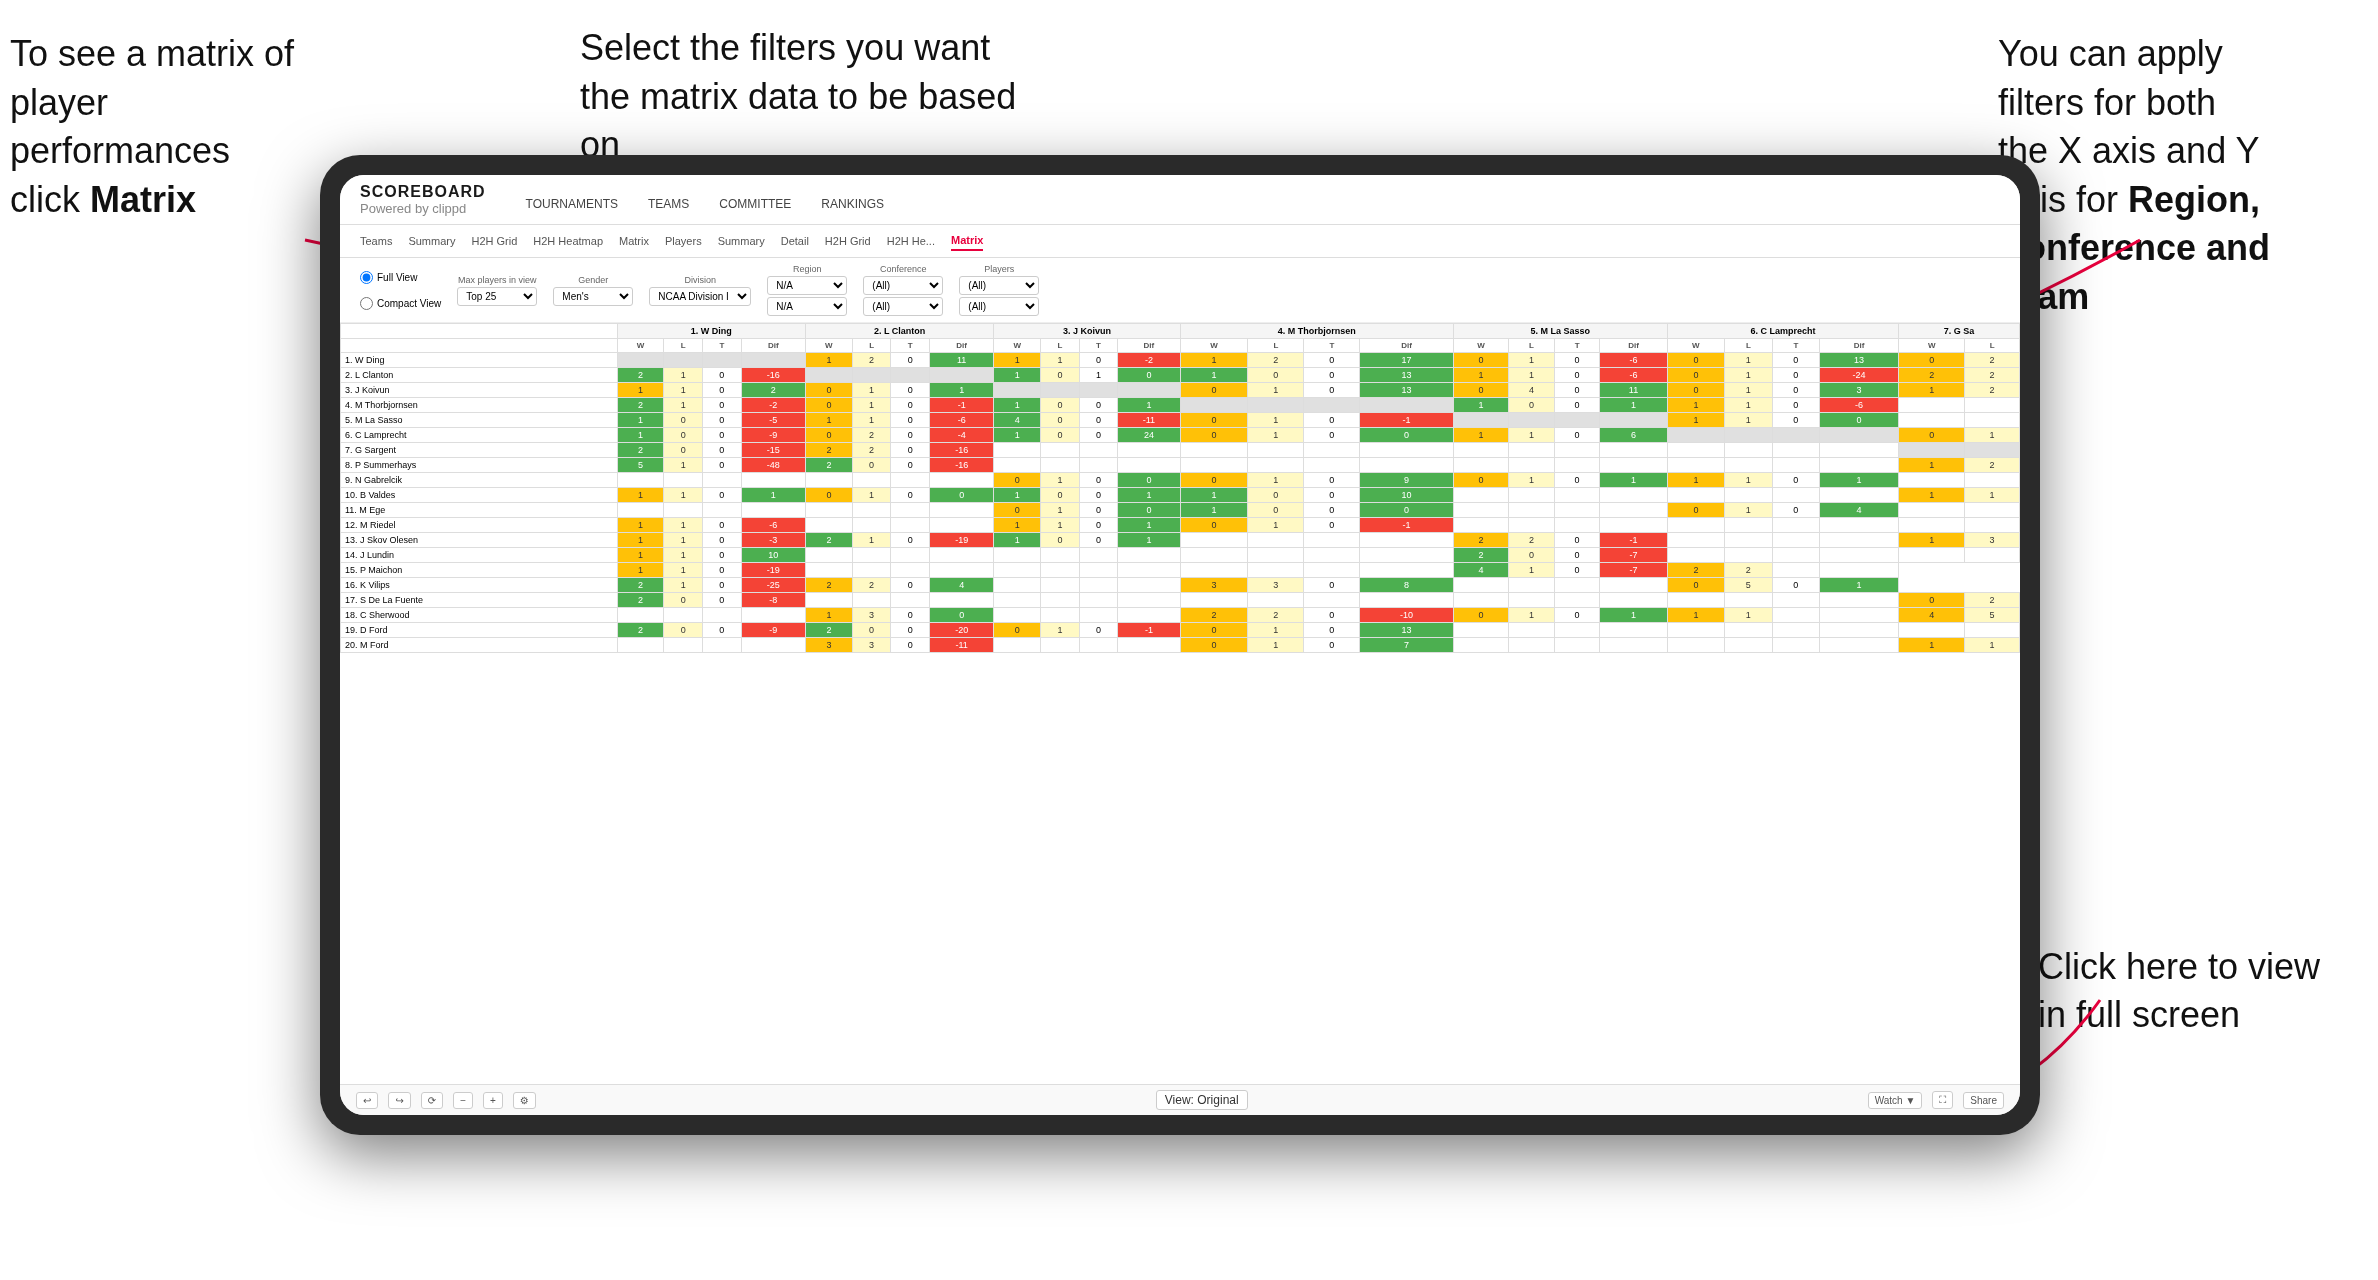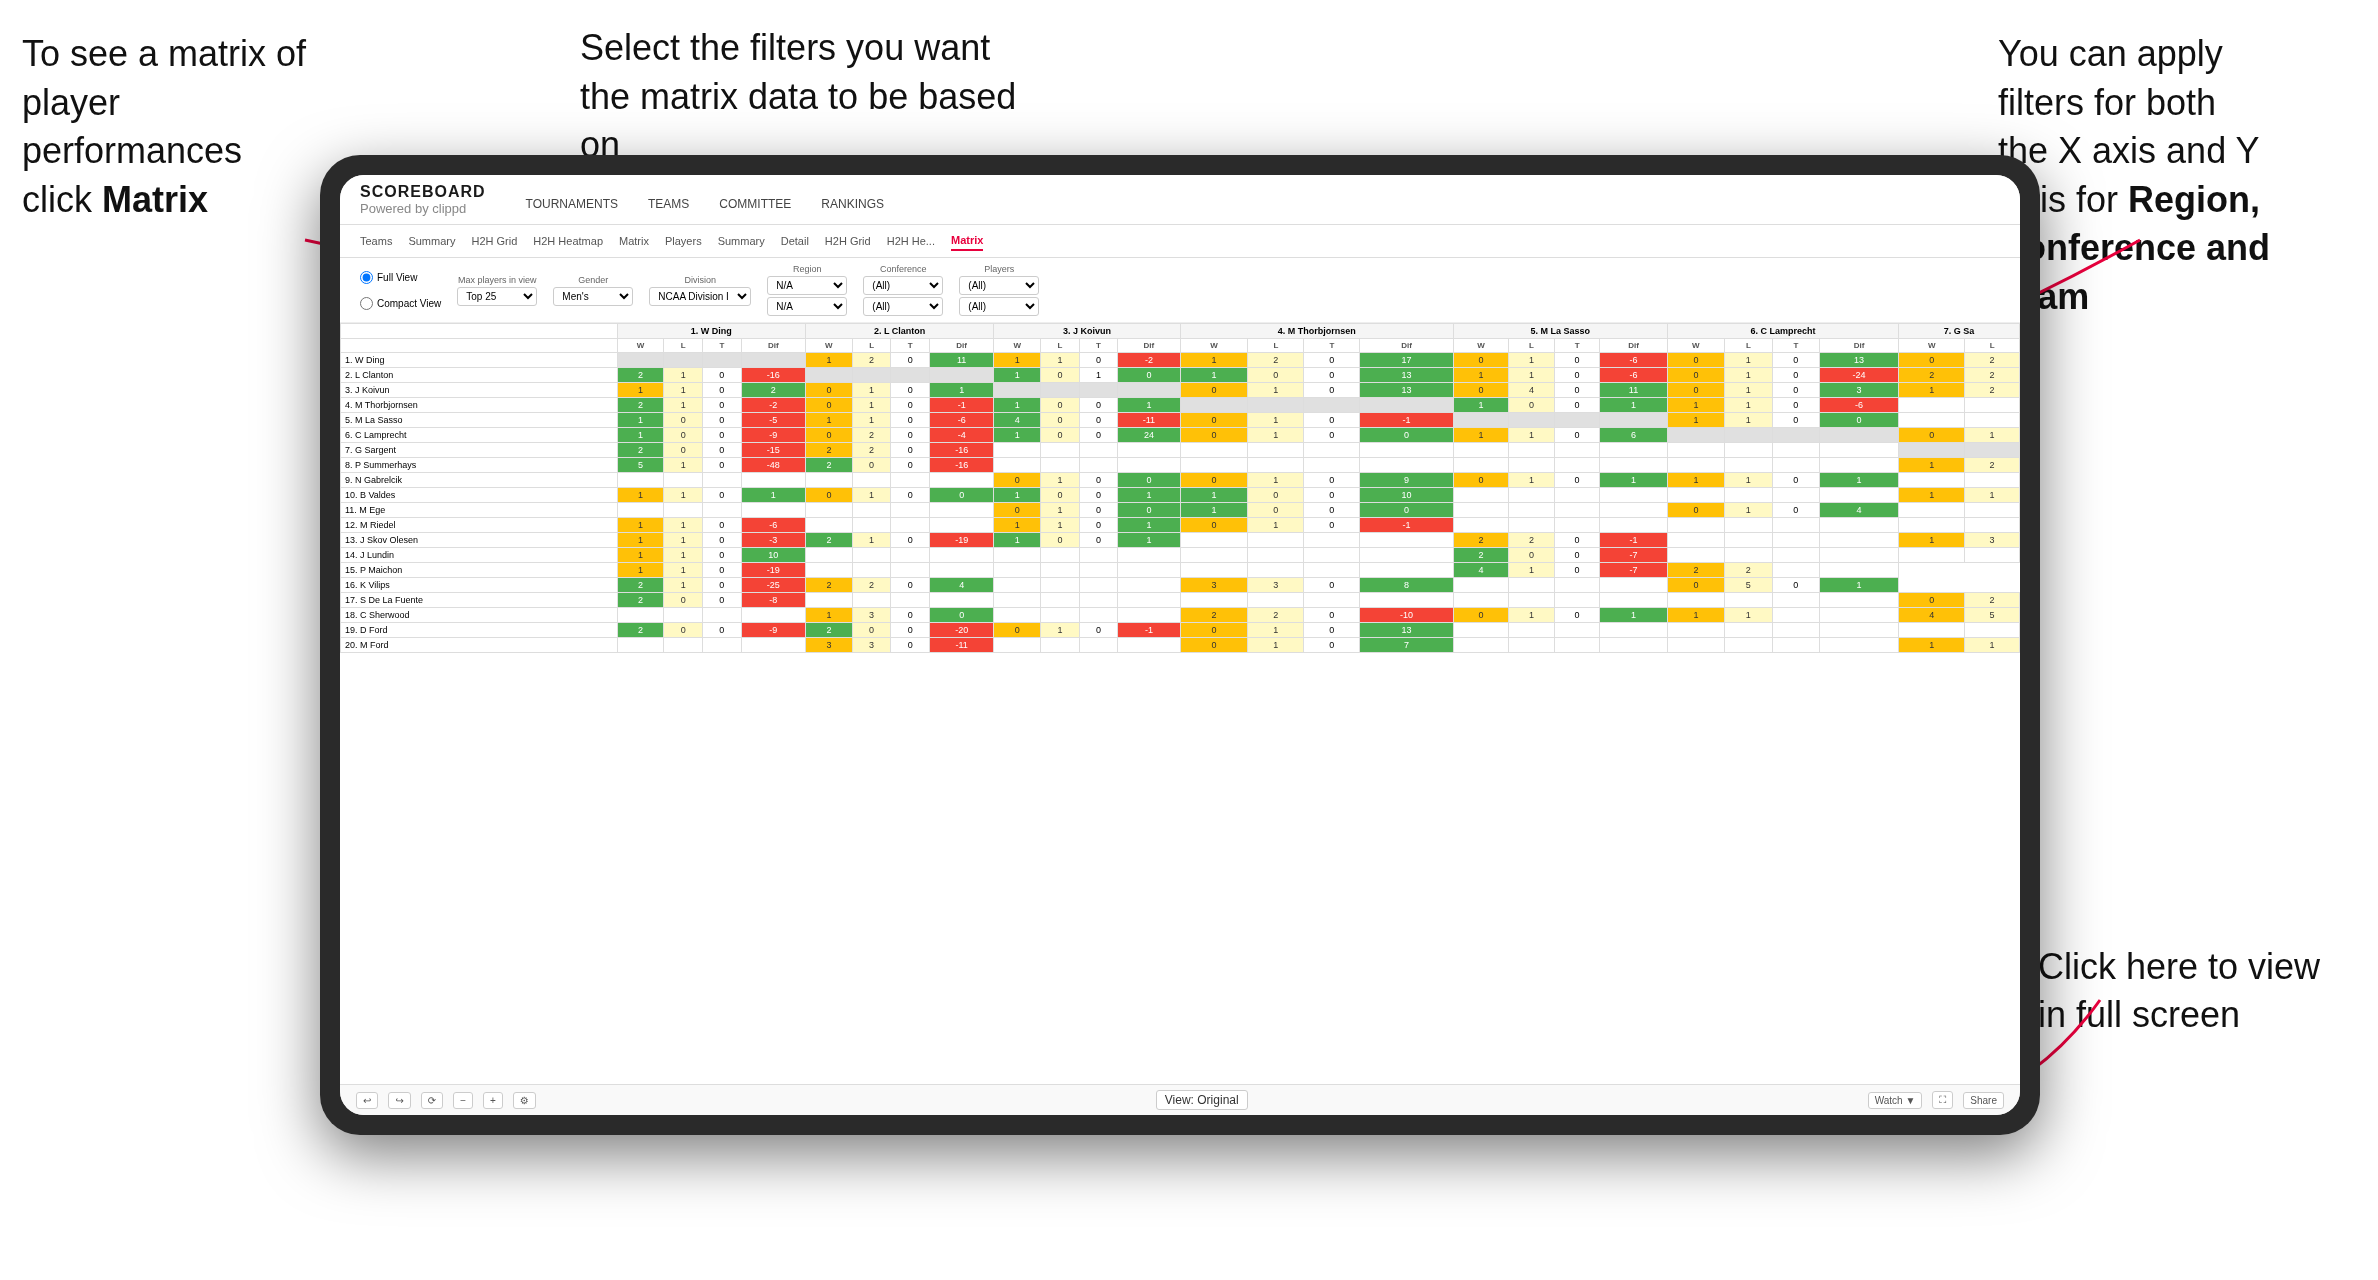--- a/index.html
+++ b/index.html
@@ -16,21 +16,21 @@
     .annotation {
       position: absolute;
       font-size: 36px;
       line-height: 1.35;
       color: #111;
     }
     .annotation b { font-weight: 800; }
 
     .ann-top-left {
       top: 30px;
-      left: 22px;
+      left: 10px;
       width: 310px;
     }
     .ann-top-center {
       top: 24px;
       left: 580px;
       width: 460px;
     }
     .ann-top-right {
       top: 30px;
       right: 20px;

